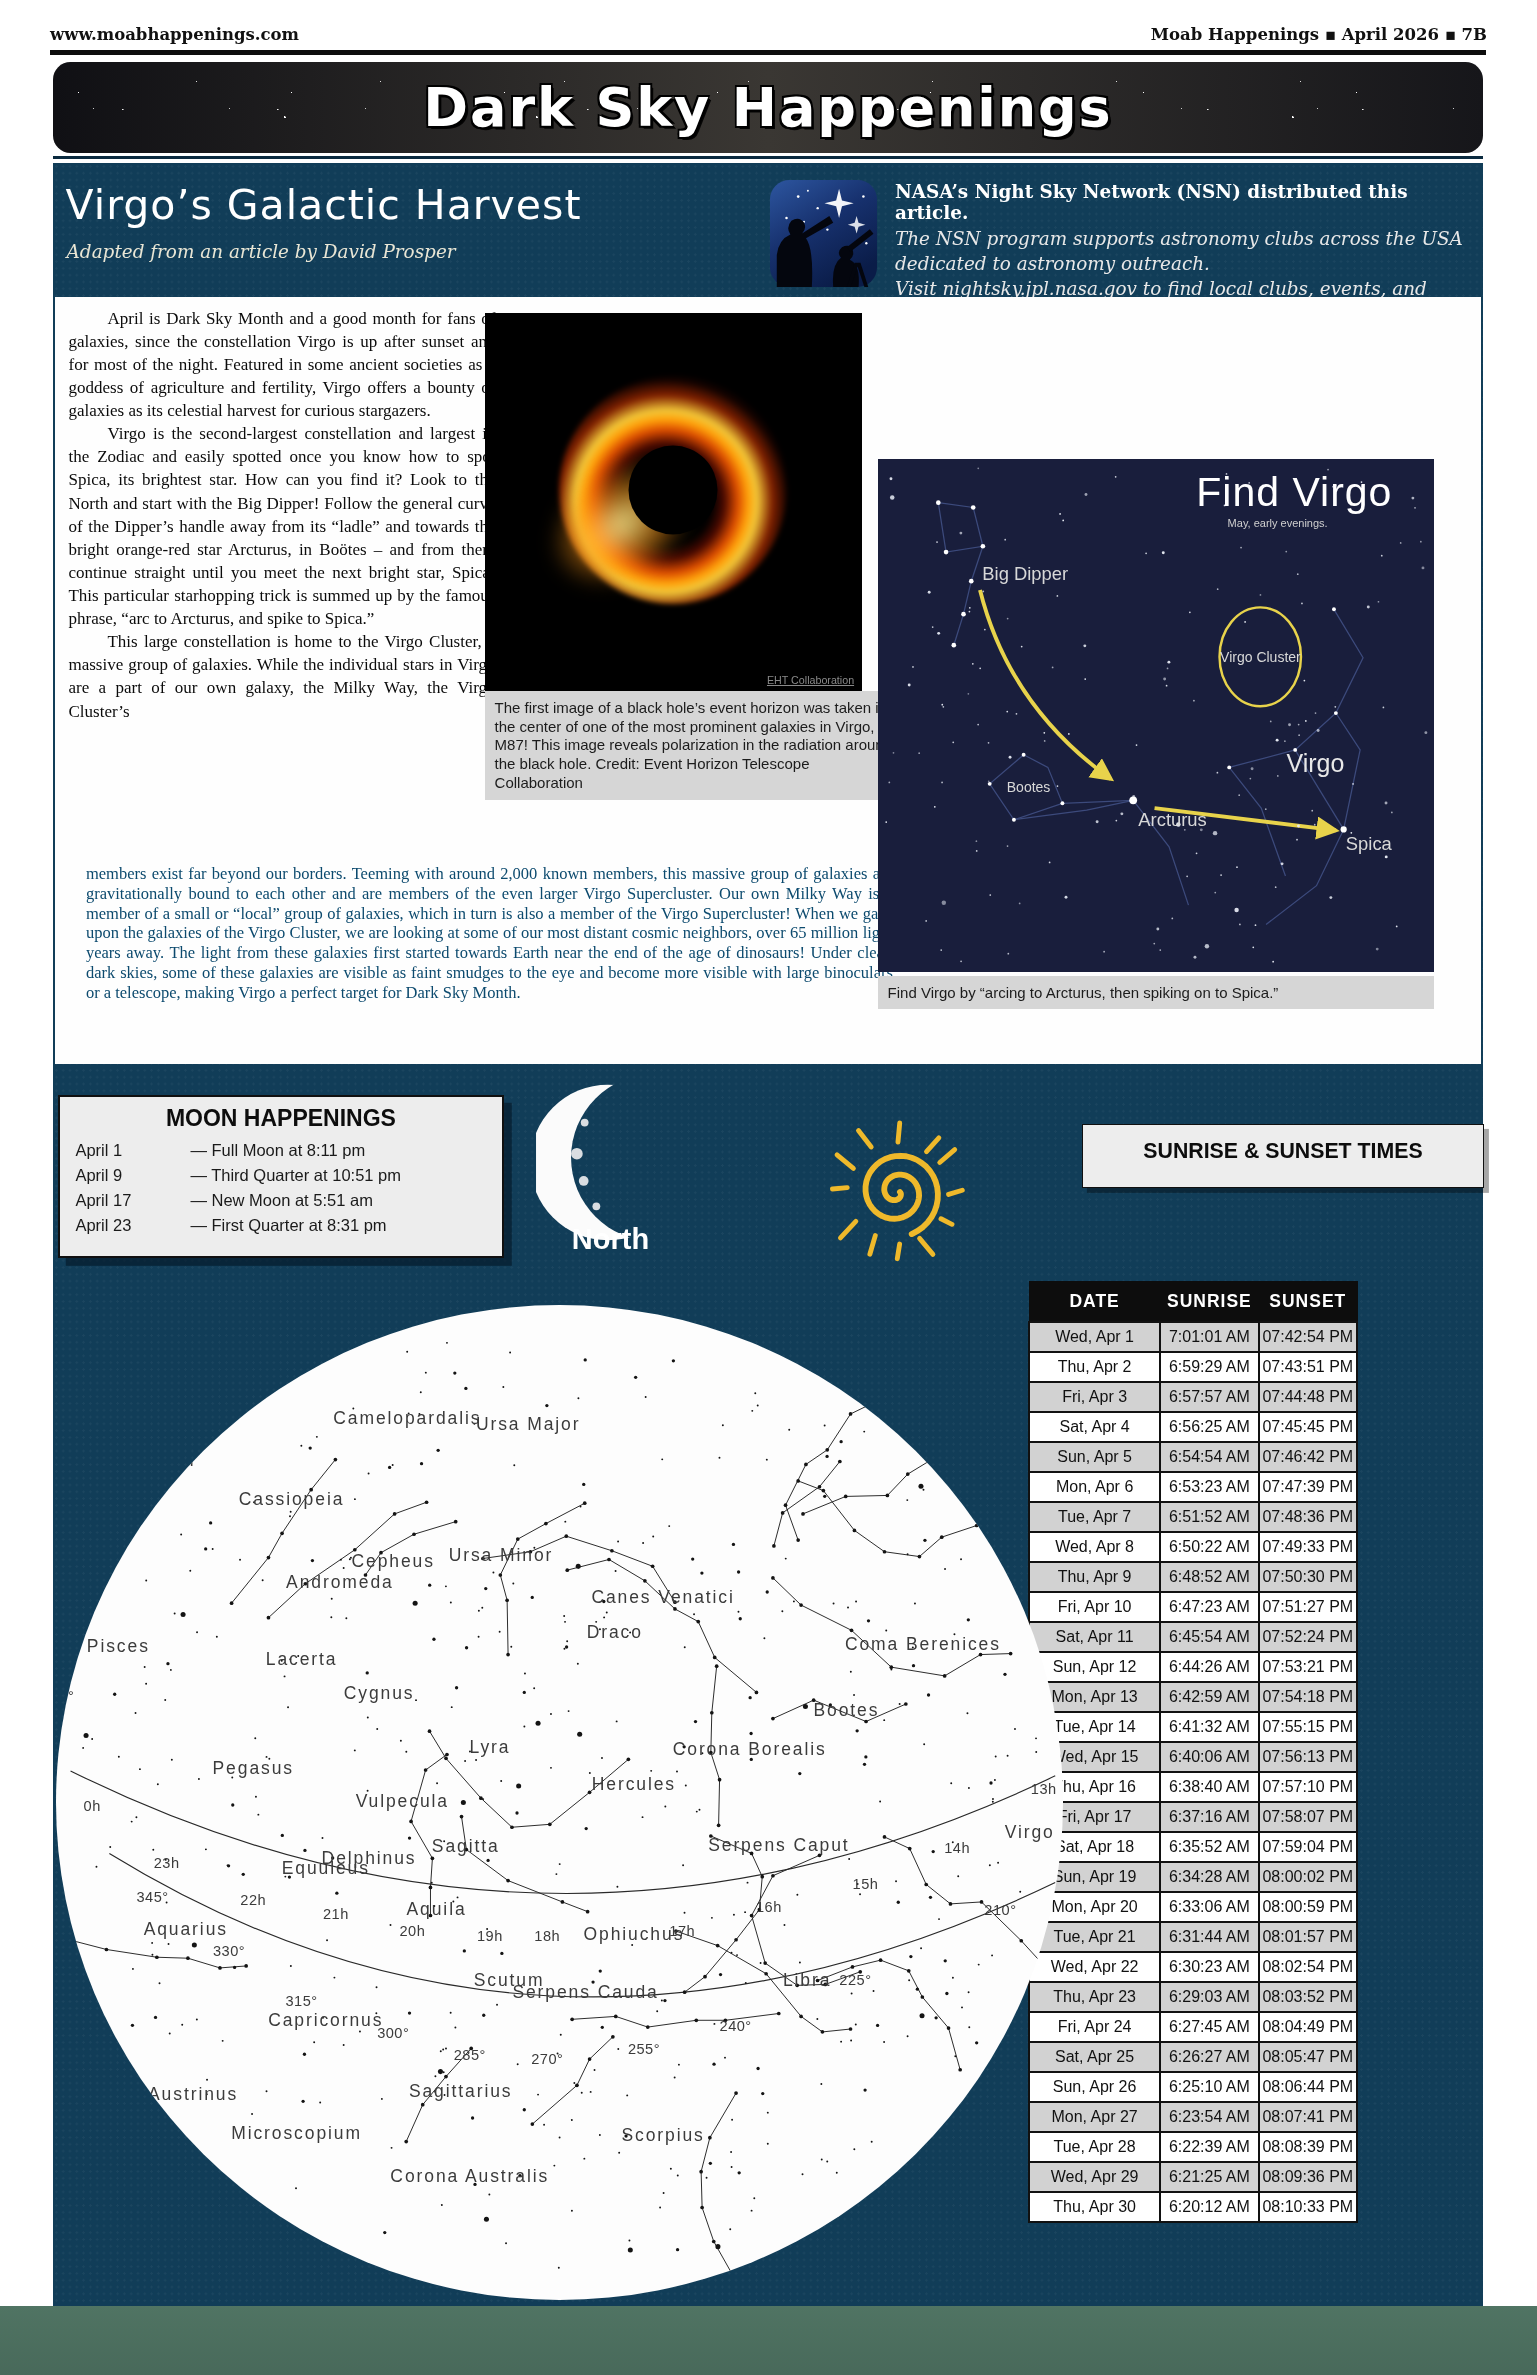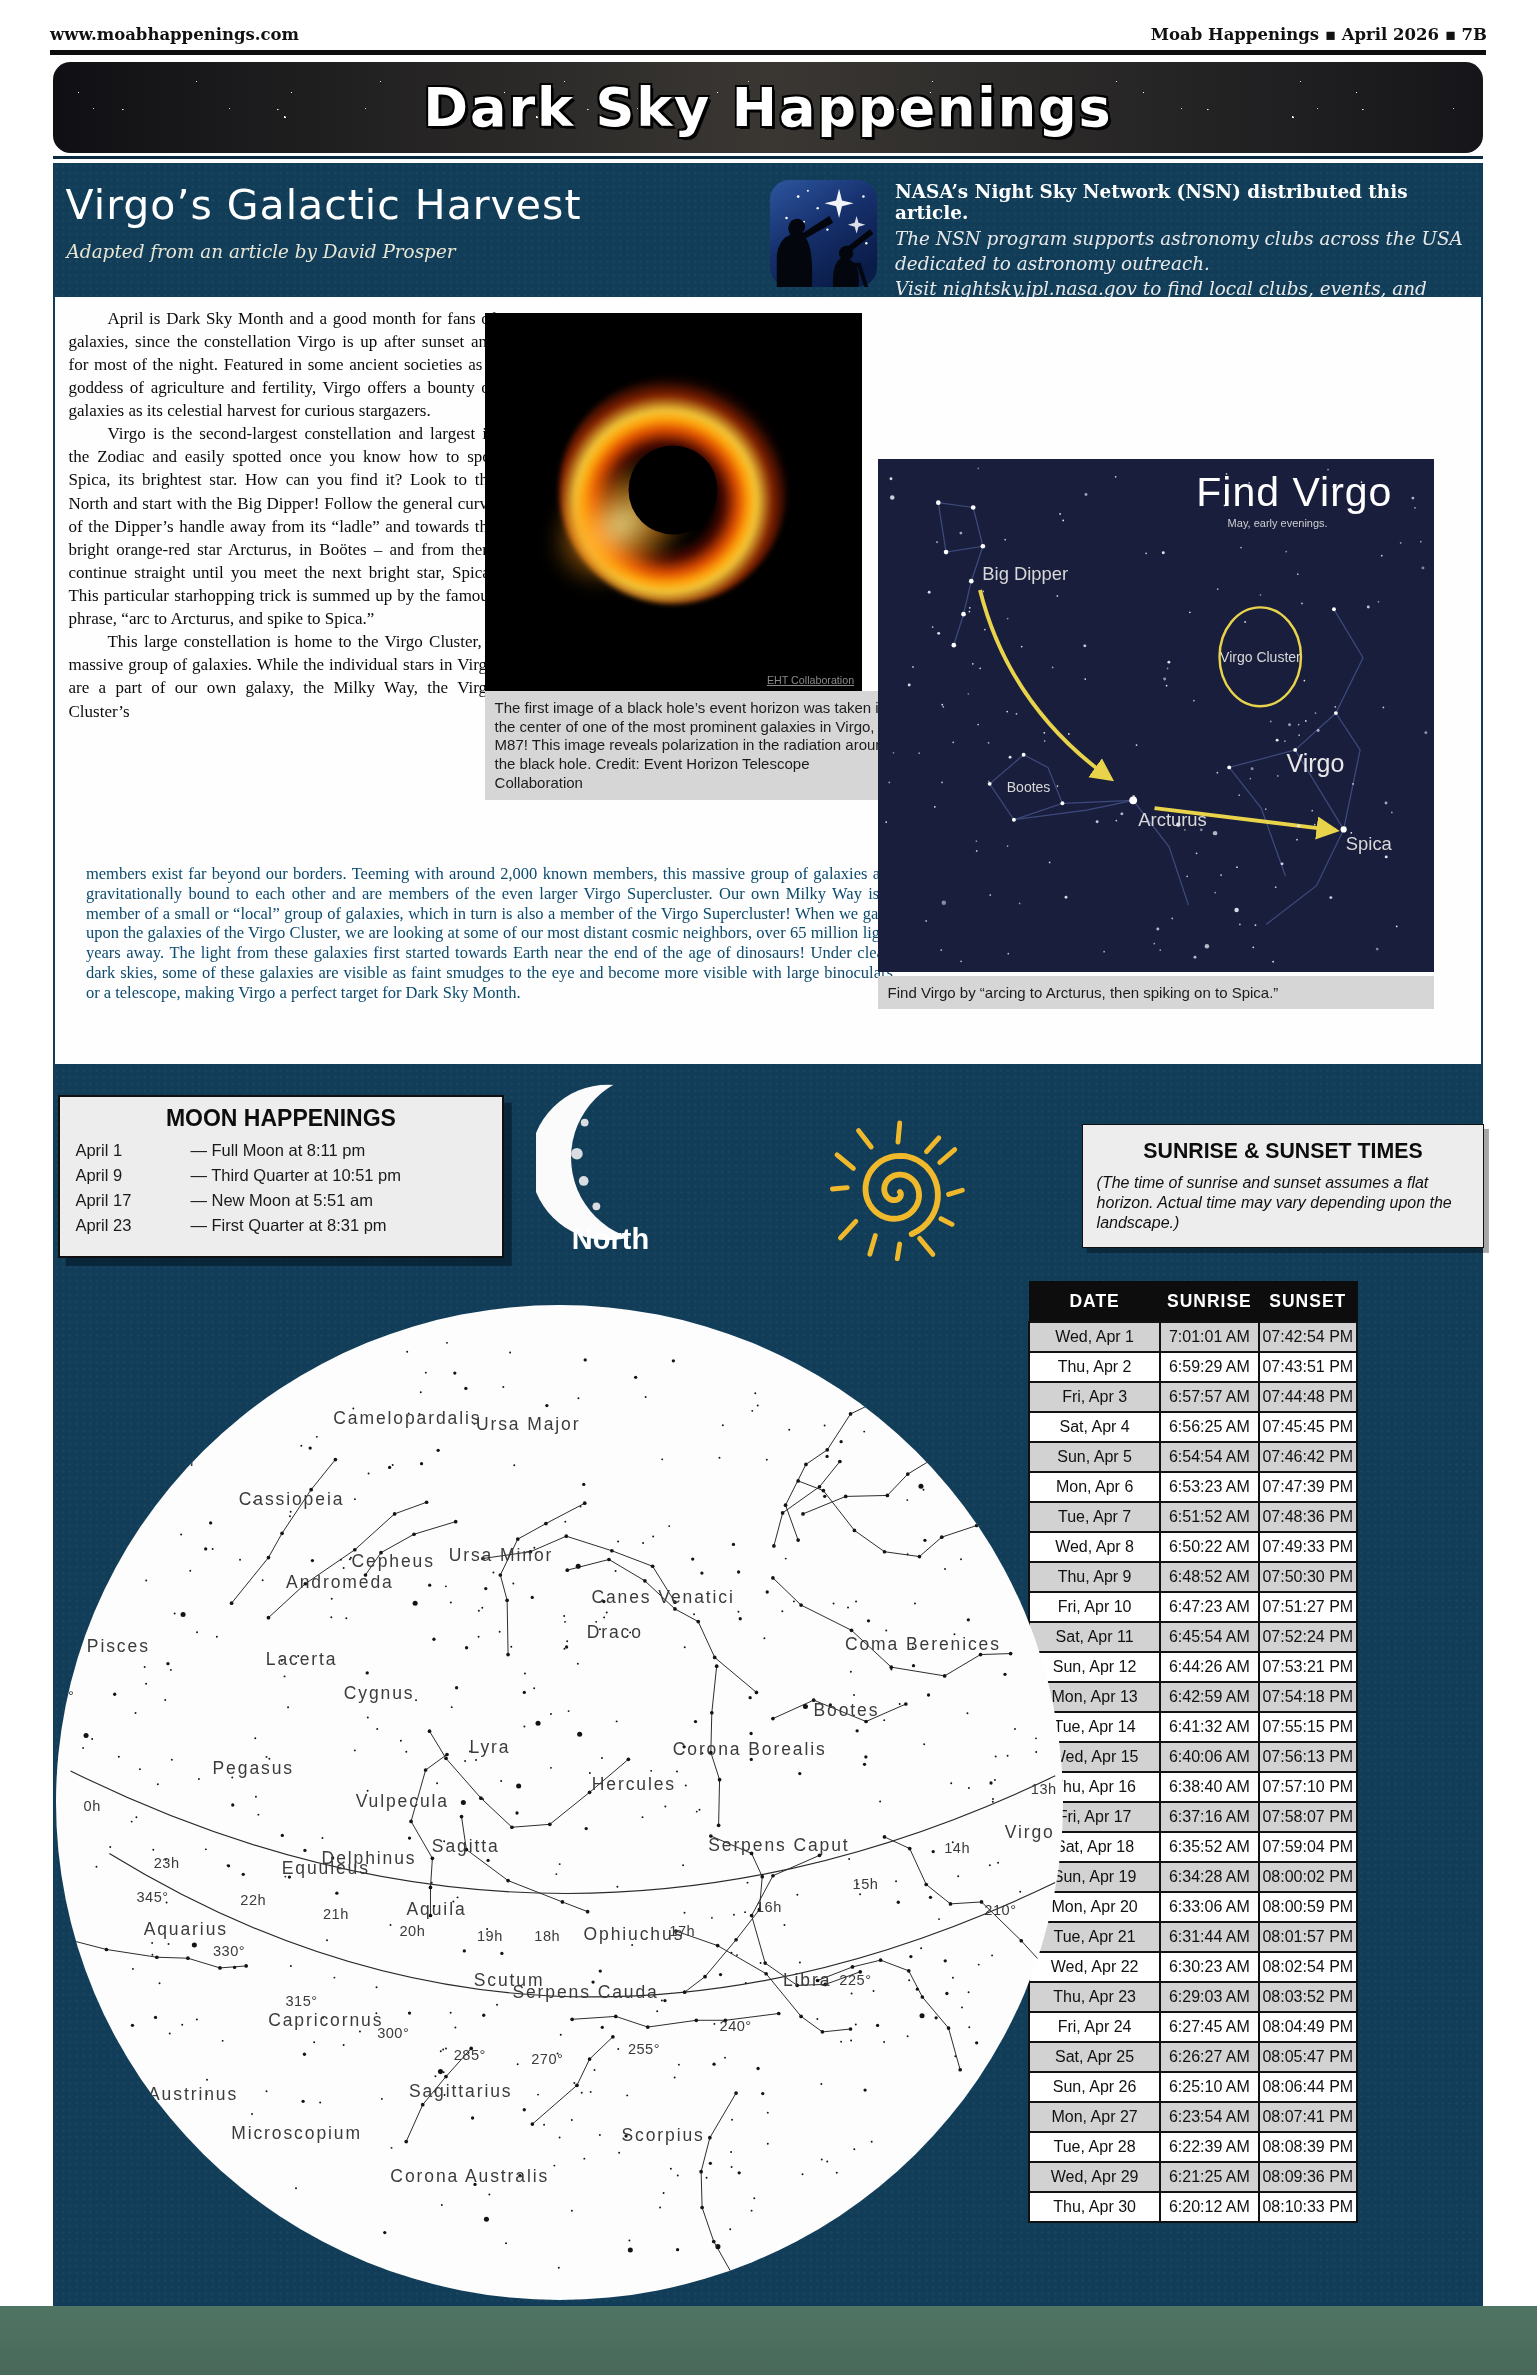--- a/index.html
+++ b/index.html
@@ -423,21 +423,20 @@
       <line x1="23.9" y1="70.5" x2="8.7" y2="71.9" stroke="#efb92b" stroke-width="5" stroke-linecap="round"></line>
       <line x1="30.2" y1="50.8" x2="13.4" y2="36.8" stroke="#efb92b" stroke-width="5" stroke-linecap="round"></line>
       <line x1="48.5" y1="28.8" x2="35.4" y2="11.9" stroke="#efb92b" stroke-width="5" stroke-linecap="round"></line>
       <line x1="76.0" y1="23.7" x2="77.8" y2="4.1" stroke="#efb92b" stroke-width="5" stroke-linecap="round"></line>
       <line x1="105.3" y1="33.5" x2="118.0" y2="19.3" stroke="#efb92b" stroke-width="5" stroke-linecap="round"></line>
       <line x1="118.9" y1="44.7" x2="134.3" y2="31.5" stroke="#efb92b" stroke-width="5" stroke-linecap="round"></line>
     </svg>
 
   <div class="abs sunbox">
     <div class="sun-title">SUNRISE &amp; SUNSET TIMES</div>
-    <p class="sun-note">(The time of sunrise and sunset assumes a flat horizon. Actual time may vary depending upon the landscape.)</p>
   </div>
   <table class="abs suntable">
     <thead>
         <tr>
       <th class="col-date">DATE</th>
       <th class="col-rise">SUNRISE</th>
       <th class="col-set">SUNSET</th>
     </tr>
       </thead>
     <tbody id="sun-rows">

